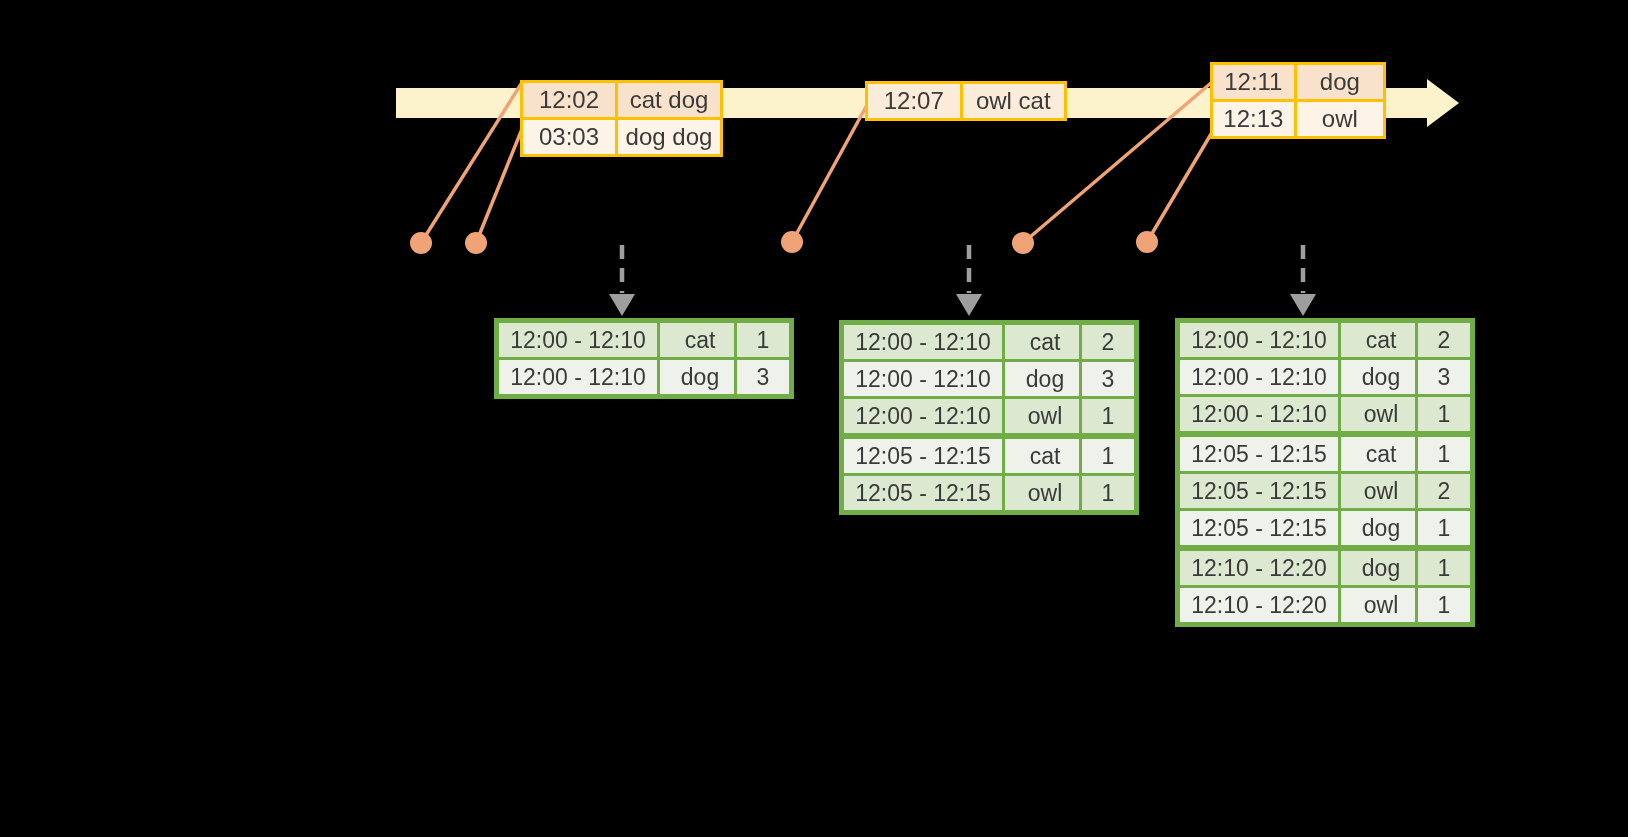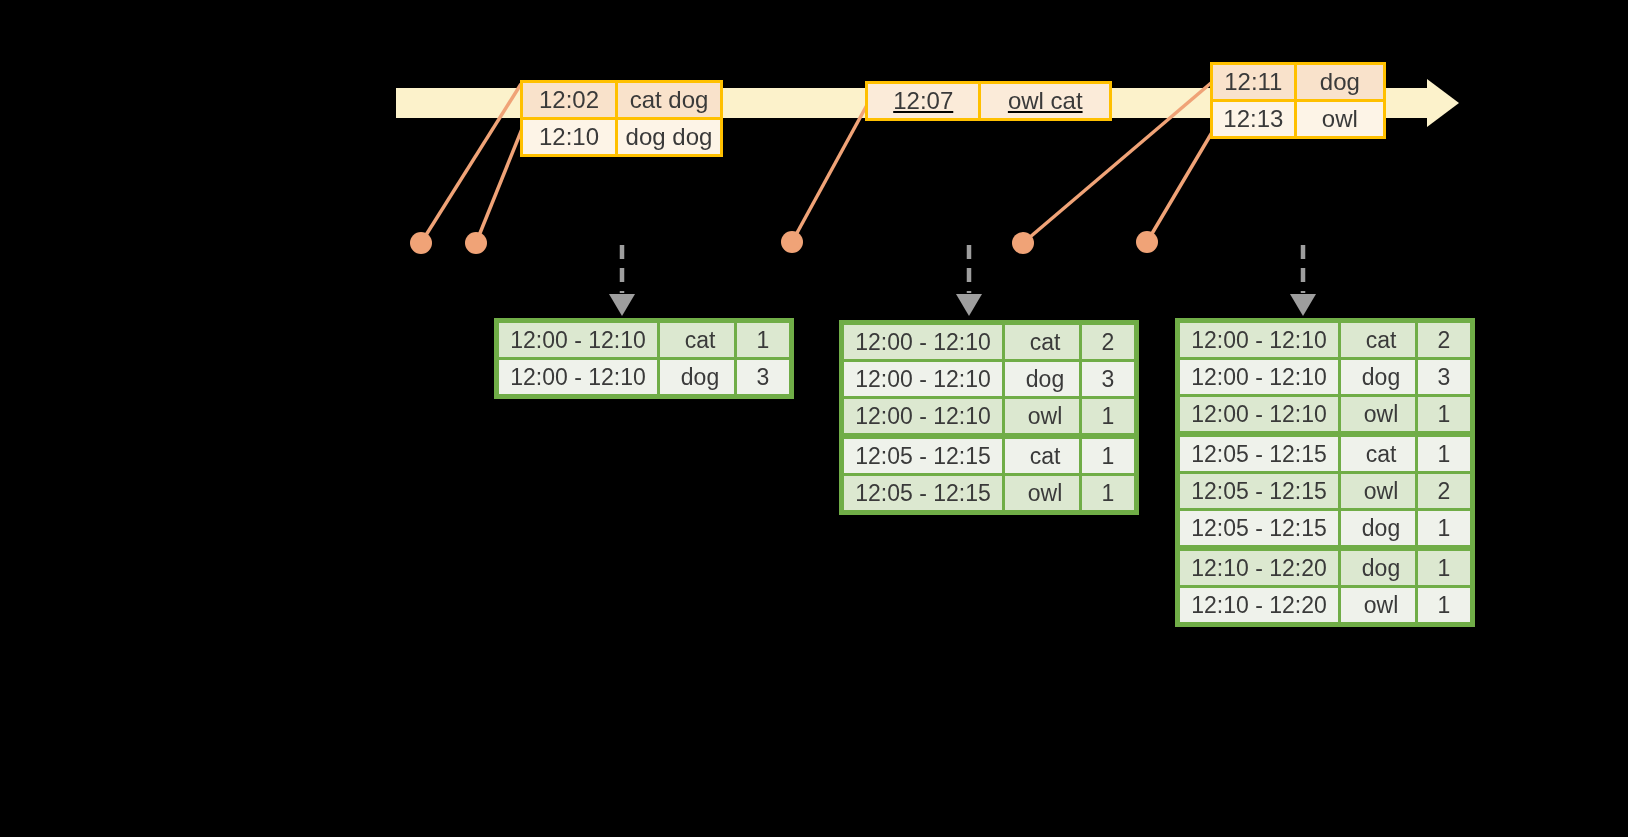--- a/index.html
+++ b/index.html
@@ -18,21 +18,21 @@
   
   .ev{position:absolute;z-index:2;}
   .ev table{width:100%;border-collapse:collapse;table-layout:fixed;}
   .ev td{
     border:3px solid var(--event-border,#FFC000);
     height:30px;padding:2px 4px;text-align:center;
     font-size:24px;color:var(--text,#3A3A3A);
   }
   .ev td.col-time{width:42%;}
   .ev1{left:520px;top:80px;width:203px;}
-  .ev2{left:865px;top:81px;width:247px;text-decoration:underline;}
+  .ev2{left:865px;top:81px;width:202px;}
   .ev3{left:1210px;top:62px;width:176px;}
   .ev-striped tr:nth-child(odd) td{background:var(--event-row-dark,#F9E2CB);}
   .ev-striped tr:nth-child(even) td{background:var(--event-row-light,#FDF4E7);}
   .ev-single td{background:var(--event-row-mid,#FBEBD9);}
 
   
   .rt{position:absolute;z-index:2;}
   .rt table{border-collapse:collapse;border:5px solid var(--result-border,#70AD47);}
   .rt td{
     border:3px solid var(--result-border,#70AD47);
@@ -86,21 +86,21 @@
   </svg>
 
   <div class="ev ev1">
     <table>
         <tbody class="ev-striped">
           <tr>
             <td class="col-time">12:02</td>
             <td class="col-words">cat dog</td>
           </tr>
           <tr>
-            <td class="col-time">12:10</td>
+            <td class="col-time">03:03</td>
             <td class="col-words">dog dog</td>
           </tr>
         </tbody>
       </table>
   </div>
   <div class="ev ev2">
     <table>
         <tbody class="ev-single">
           <tr>
             <td class="col-time">12:07</td>

